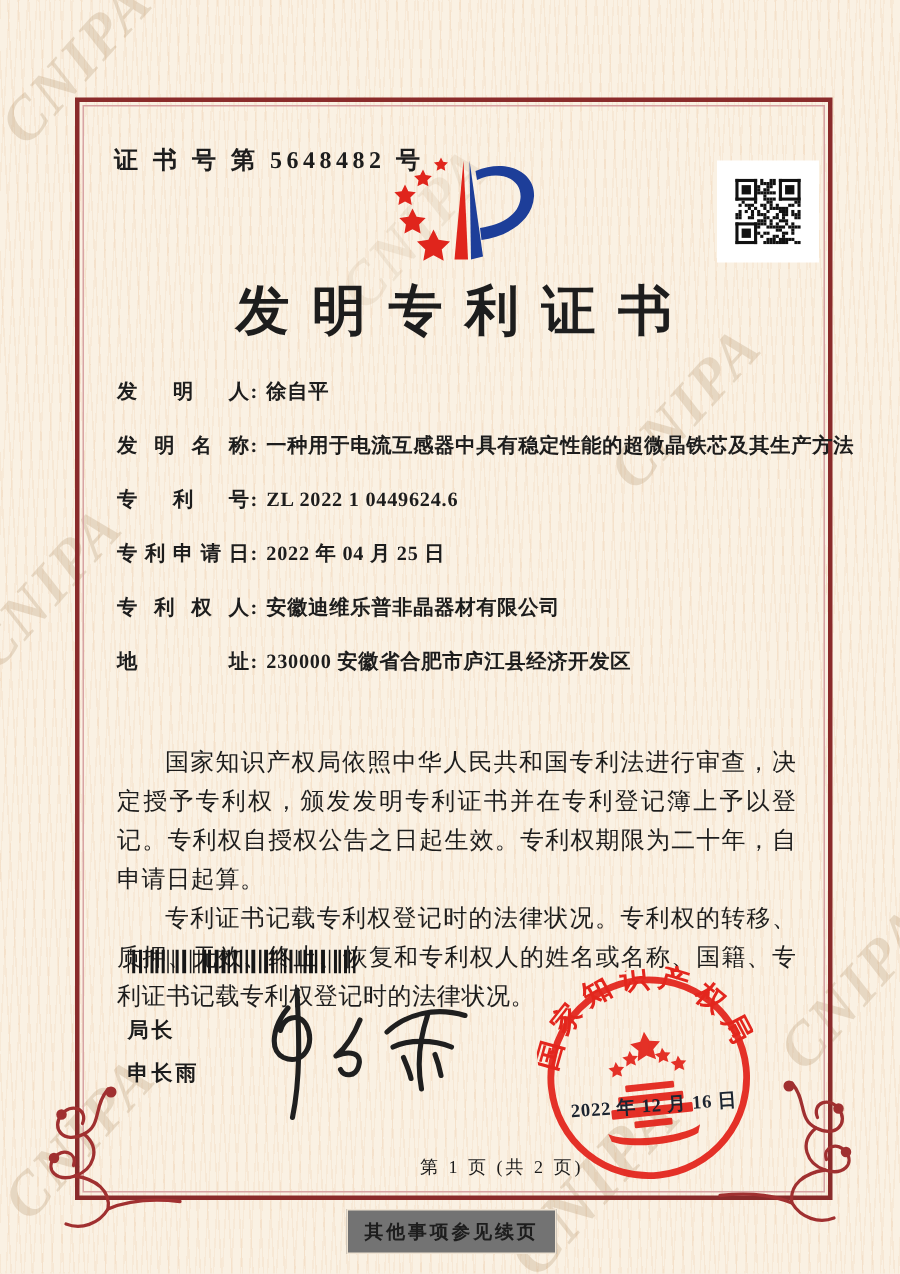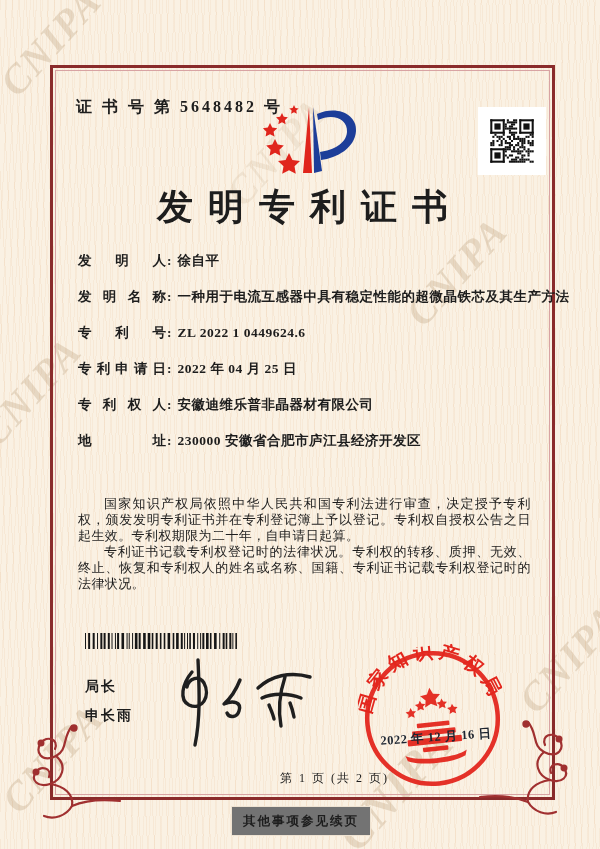--- a/index.html
+++ b/index.html
@@ -34,21 +34,21 @@
     position:absolute;left:50px;top:183px;width:505px;text-align:center;
     font-size:36px;font-weight:700;letter-spacing:15px;text-indent:15px;
   }
   .fields{position:absolute;left:78px;top:246px;width:454px;}
   .frow{position:relative;height:36px;line-height:30px;font-size:13.5px;font-weight:600;white-space:nowrap;}
   .flabel{display:inline-block;width:88px;text-align:justify;text-align-last:justify;}
   .fcolon{display:inline-block;margin:0 6px 0 1px;}
   .fvalue{letter-spacing:0.5px;}
   .pair2{position:absolute;left:228px;top:0;}
   .pair2 .flabel{width:78px;}
-  .body-text{position:absolute;left:78px;top:496px;width:453px;font-size:13px;line-height:16px;}
+  .body-text{position:absolute;left:78px;top:496px;width:453px;font-size:16px;line-height:26px;}
   .body-text p{margin:0;text-indent:2em;text-align:justify;letter-spacing:0.4px;font-weight:500;}
   .barcode{position:absolute;left:85px;top:633px;}
   .signer{position:absolute;left:85px;top:678px;font-size:14px;font-weight:700;
     font-family:"Liberation Sans","DejaVu Sans",sans-serif;}
   .signer div{margin-bottom:11px;letter-spacing:2px;}
   .signature{position:absolute;left:158px;top:652px;}
   .seal{position:absolute;left:360px;top:646px;transform:rotate(-6deg);}
   .seal-date{
     position:absolute;left:366px;top:729px;width:140px;text-align:center;
     font-size:12.5px;font-weight:700;color:#1c2430;letter-spacing:0.5px;transform:rotate(-4deg);

